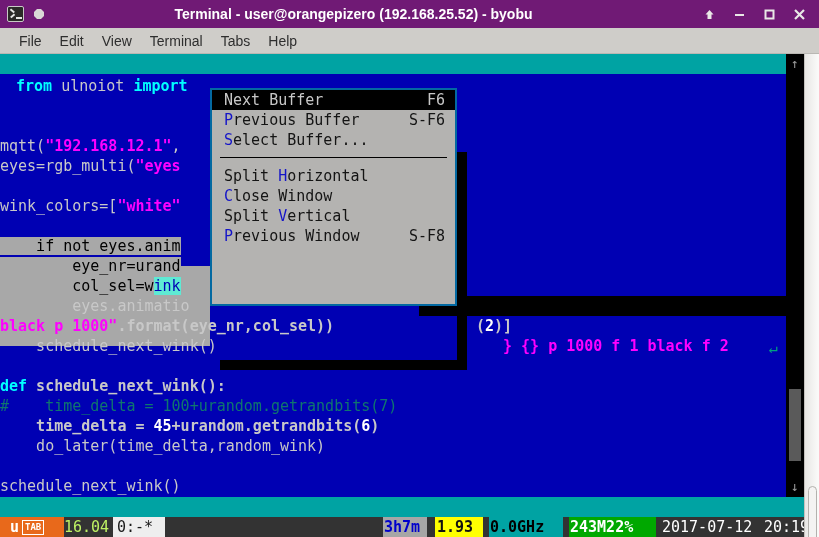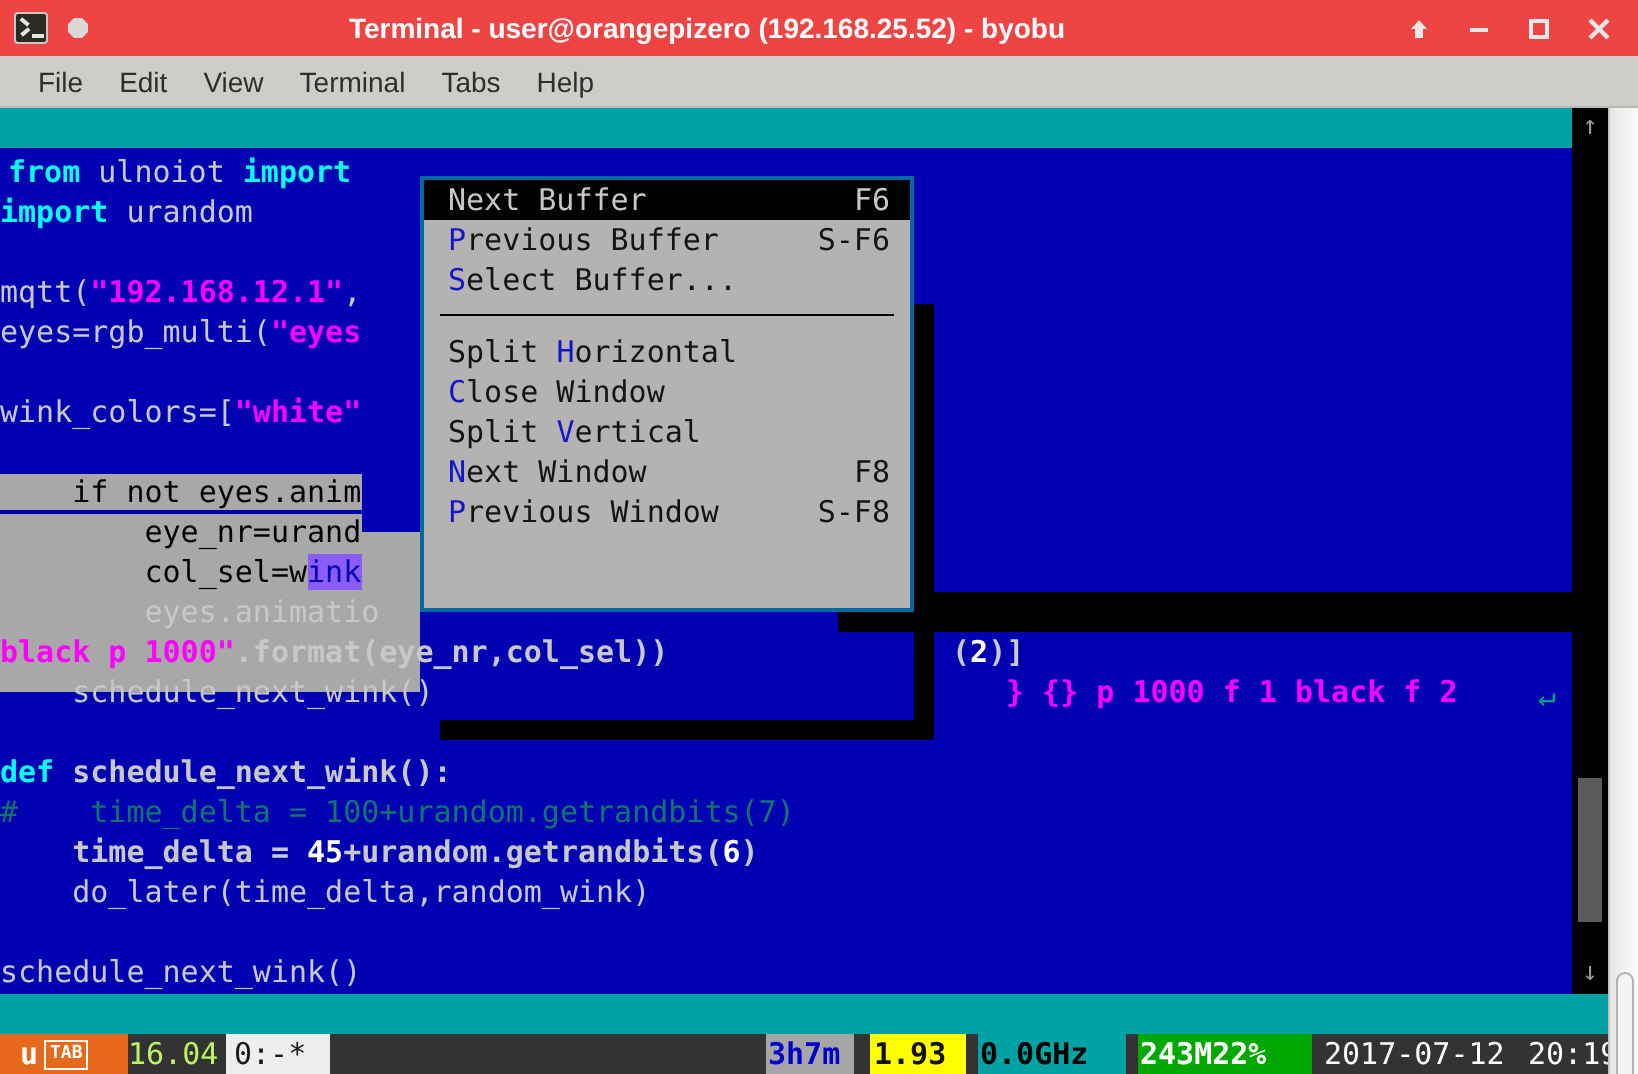--- a/index.html
+++ b/index.html
@@ -6,21 +6,21 @@
   body{
     width:819px;height:537px;overflow:hidden;position:relative;
     font-family:"DejaVu Sans Mono",monospace;
     -webkit-font-smoothing:none;
   }
   .win{position:absolute;left:0;top:0;width:819px;height:537px;background:#f2f1f0;}
 
   
   .titlebar{
     position:absolute;left:0;top:0;width:819px;height:28px;
-    background:#ef4444;color:#ffffff;
+    background:#701a75;color:#ffffff;
     font-family:"Liberation Sans",sans-serif;font-size:14px;font-weight:bold;
     display:flex;align-items:center;
   }
   .tb-icons{display:flex;align-items:center;gap:10px;padding-left:7px;}
   .term-ico{
     width:17px;height:16px;border:1px solid #c9c8c6;border-radius:2px;
     background:#2b2a27;position:relative;box-sizing:border-box;
   }
   .term-ico:before{
     content:"";position:absolute;left:2px;top:3px;width:5px;height:1.5px;
@@ -67,21 +67,21 @@
   .mb-sel u{color:#ffffff;text-decoration:none;}
 
   .code{color:#c8c8c8;}
   .k{color:#00ffff;font-weight:bold;}   
   .s{color:#ff00ff;font-weight:bold;}   
   .n{color:#ffffff;font-weight:bold;}   
   .cm{color:#0f766e;}                   
   .op{color:#c8c8c8;font-weight:bold;}
 
   .seltxt{background:#a8a8a8;color:#000000;}
-  .curs{background:#8b5cf6;color:#0000b3;}
+  .curs{background:#5eead4;color:#0000b3;}
 
   
   .tsb{position:absolute;left:786px;top:0;width:18px;height:443px;background:#000;}
   .tsb .arr{position:absolute;left:0;width:18px;height:20px;color:#9a9a9a;
             text-align:center;font-size:13px;line-height:20px;}
   .tsb .thumb{position:absolute;left:3px;width:12px;background:#5a5a5a;}
 
   .wrapmark{position:absolute;color:#00a080;}
 
   
@@ -164,22 +164,21 @@
 
     <div class="row c-teal mb-row" style="top:0px;">
       <span style="display:inline-block;width:27px;"> </span><span><span>F</span><b>ile</b></span><span style="display:inline-block;width:18px;"> </span><span><span>E</span><b>dit</b></span><span style="display:inline-block;width:18px;"> </span><span><span>S</span><b>earch</b></span><span style="display:inline-block;width:9px;"> </span><span class="mb-sel"> <u>W</u><u>indow</u> </span><span style="display:inline-block;width:9px;"> </span><span><span>T</span><b>ools</b></span><span style="display:inline-block;width:18px;"> </span><span><span>O</span><b>ptions</b></span><span style="display:inline-block;width:18px;"> </span><span><span>H</span><b>elp</b></span>
     </div>
 
     <div class="row c-blue" style="top:20px;height:423px;"></div>
 
     <div style="position:absolute;left:0;top:212px;width:210px;height:80px;background:#a8a8a8;"></div>
     <div style="position:absolute;left:0;top:272px;width:140px;height:20px;background:#a8a8a8;"></div>
 
-    <div class="row code" style="top:22px;padding-left:4px;"><span class="k">from</span> ulnoiot <span class="k">import</span></div>
-    <div class="row code" style="top:42px;"><span class="k">import</span> urandom</div>
+    <div class="row code" style="top:22px;padding-left:16px;"><span class="k">from</span> ulnoiot <span class="k">import</span></div>
     <div class="row code" style="top:82px;">mqtt(<span class="s">"192.168.12.1"</span>,</div>
     <div class="row code" style="top:102px;">eyes=rgb_multi(<span class="s">"eyes</span></div>
     <div class="row code" style="top:142px;">wink_colors=[<span class="s">"white"</span></div>
     <div class="row" style="top:182px;"><span class="seltxt">    if not eyes.anim</span></div>
     <div class="row" style="top:202px;"><span class="seltxt">        eye_nr=urand</span></div>
     <div class="row" style="top:222px;"><span class="seltxt">        col_sel=w</span><span class="curs">ink</span></div>
     <div class="row code" style="top:242px;">        eyes.animatio</div>
     <div class="row" style="top:262px;"><span class="s">black p 1000"</span><span class="op">.format(eye_nr,col_sel))</span></div>
     <div class="row code" style="top:282px;">    schedule_next_wink()</div>
     <div class="row" style="top:322px;"><span class="k">def</span><span class="op"> schedule_next_wink():</span></div>
@@ -221,24 +220,20 @@
         <span class="lbl"><span>Split </span><span class="acc">H</span><span>orizontal</span></span>
         <span class="key"></span>
       </div>
       <div class="mi">
         <span class="lbl"><span class="acc">C</span><span>lose Window</span></span>
         <span class="key"></span>
       </div>
       <div class="mi">
         <span class="lbl"><span>Split </span><span class="acc">V</span><span>ertical</span></span>
         <span class="key"></span>
-      </div>
-      <div class="mi">
-        <span class="lbl"><span class="acc">N</span><span>ext Window</span></span>
-        <span class="key">F8</span>
       </div>
       <div class="mi">
         <span class="lbl"><span class="acc">P</span><span>revious Window</span></span>
         <span class="key">S-F8</span>
       </div>
     </div>
 
     <div class="row c-teal" style="top:443px;color:#000000;">
       <span style="position:absolute;left:2px;">/home/user/ulnoiot/examples/owl/user.py</span>
       

